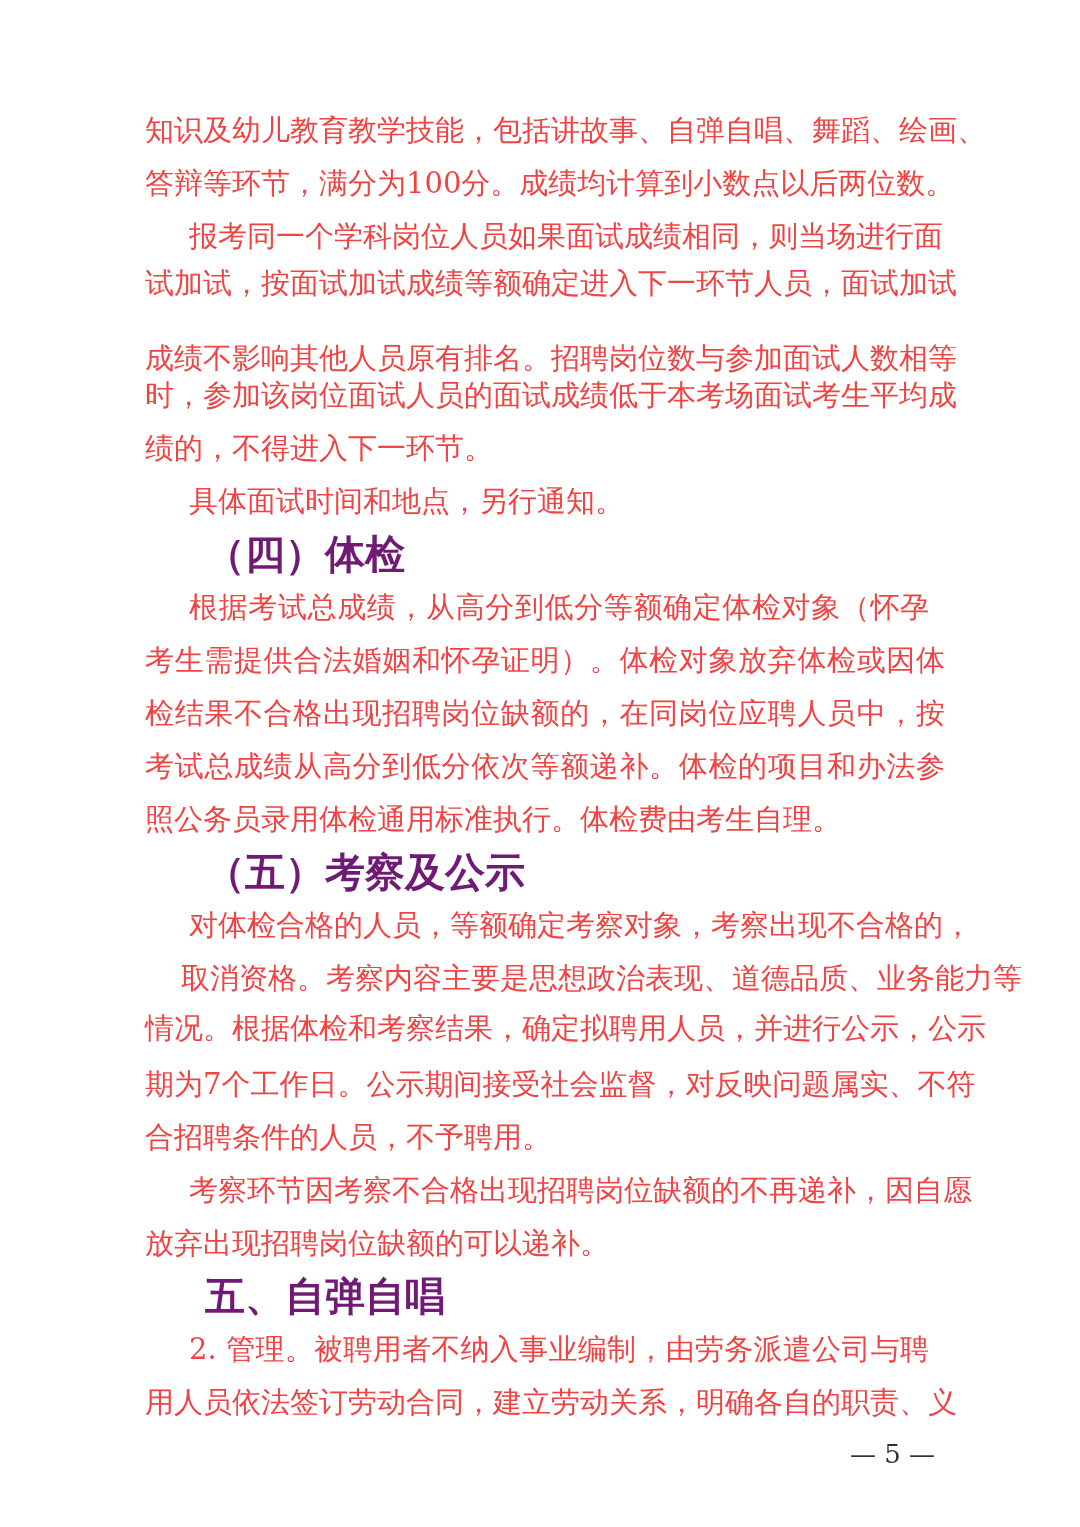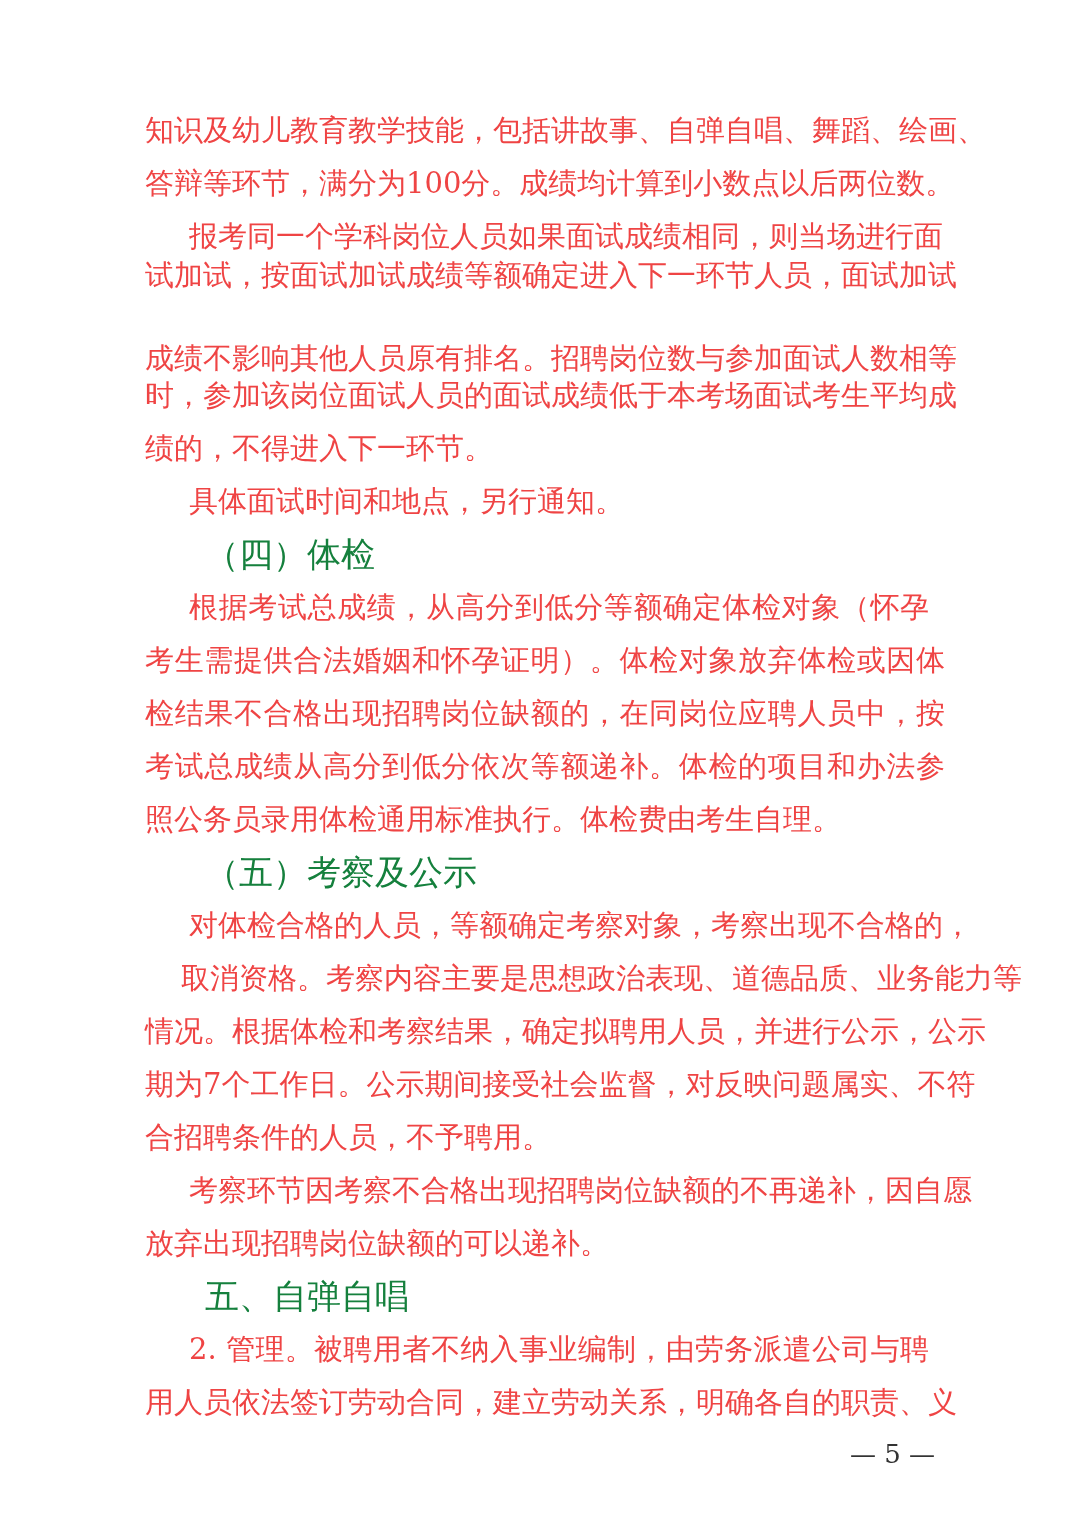--- a/index.html
+++ b/index.html
@@ -36,26 +36,26 @@
     }
     .line.last {
       text-align-last: left;
     }
     .line.indent {
       left: 44px;
       width: 740px;
     }
     .heading {
       position: absolute;
-      font-size: 34px;
+      font-size: 40px;
       line-height: 40px;
       white-space: nowrap;
       font-family: "DejaVu Sans", "Liberation Sans", sans-serif;
-      font-weight: normal;
-      color: #15803d;
+      font-weight: bold;
+      color: #701a75;
     }
     .heading.sub {
       left: 60px;
     }
     .heading.main {
       left: 60px;
     }
     .page-number {
       position: absolute;
       left: 850px;
@@ -69,40 +69,40 @@
   </style>
 </head>
 <body>
 
 <div class="page">
 
   <div class="line" style="top:110px;">知识及幼儿教育教学技能，包括讲故事、自弹自唱、舞蹈、绘画、</div>
   <div class="line last" style="top:163px;">答辩等环节，满分为100分。成绩均计算到小数点以后两位数。</div>
 
   <div class="line indent" style="top:216px;">报考同一个学科岗位人员如果面试成绩相同，则当场进行面</div>
-  <div class="line" style="top:255px;">试加试，按面试加试成绩等额确定进入下一环节人员，面试加试</div>
+  <div class="line" style="top:263px;">试加试，按面试加试成绩等额确定进入下一环节人员，面试加试</div>
   <div class="line" style="top:322px;margin-top:16px;">成绩不影响其他人员原有排名。招聘岗位数与参加面试人数相等</div>
   <div class="line" style="top:375px;">时，参加该岗位面试人员的面试成绩低于本考场面试考生平均成</div>
   <div class="line last" style="top:428px;">绩的，不得进入下一环节。</div>
 
   <div class="line indent last" style="top:481px;">具体面试时间和地点，另行通知。</div>
 
   <div class="heading sub" style="top:534px;">（四）体检</div>
 
   <div class="line indent" style="top:587px;">根据考试总成绩，从高分到低分等额确定体检对象（怀孕</div>
   <div class="line" style="top:640px;">考生需提供合法婚姻和怀孕证明）。体检对象放弃体检或因体</div>
   <div class="line" style="top:693px;">检结果不合格出现招聘岗位缺额的，在同岗位应聘人员中，按</div>
   <div class="line" style="top:746px;">考试总成绩从高分到低分依次等额递补。体检的项目和办法参</div>
   <div class="line last" style="top:799px;">照公务员录用体检通用标准执行。体检费由考生自理。</div>
 
   <div class="heading sub" style="top:852px;">（五）考察及公示</div>
 
   <div class="line indent" style="top:905px;">对体检合格的人员，等额确定考察对象，考察出现不合格的，</div>
   <div class="line" style="top:958px;margin-left:36px;">取消资格。考察内容主要是思想政治表现、道德品质、业务能力等</div>
-  <div class="line" style="top:1011px;">情况。根据体检和考察结果，确定拟聘用人员，并进行公示，公示</div>
+  <div class="line" style="top:1011px;font-family:Liberation Mono, monospace;">情况。根据体检和考察结果，确定拟聘用人员，并进行公示，公示</div>
   <div class="line" style="top:1064px;">期为7个工作日。公示期间接受社会监督，对反映问题属实、不符</div>
   <div class="line last" style="top:1117px;">合招聘条件的人员，不予聘用。</div>
 
   <div class="line indent" style="top:1170px;">考察环节因考察不合格出现招聘岗位缺额的不再递补，因自愿</div>
   <div class="line last" style="top:1223px;">放弃出现招聘岗位缺额的可以递补。</div>
 
   <div class="heading main" style="top:1276px;">五、自弹自唱</div>
 
   <div class="line indent" style="top:1329px;">2. 管理。被聘用者不纳入事业编制，由劳务派遣公司与聘</div>
   <div class="line" style="top:1382px;">用人员依法签订劳动合同，建立劳动关系，明确各自的职责、义</div>

